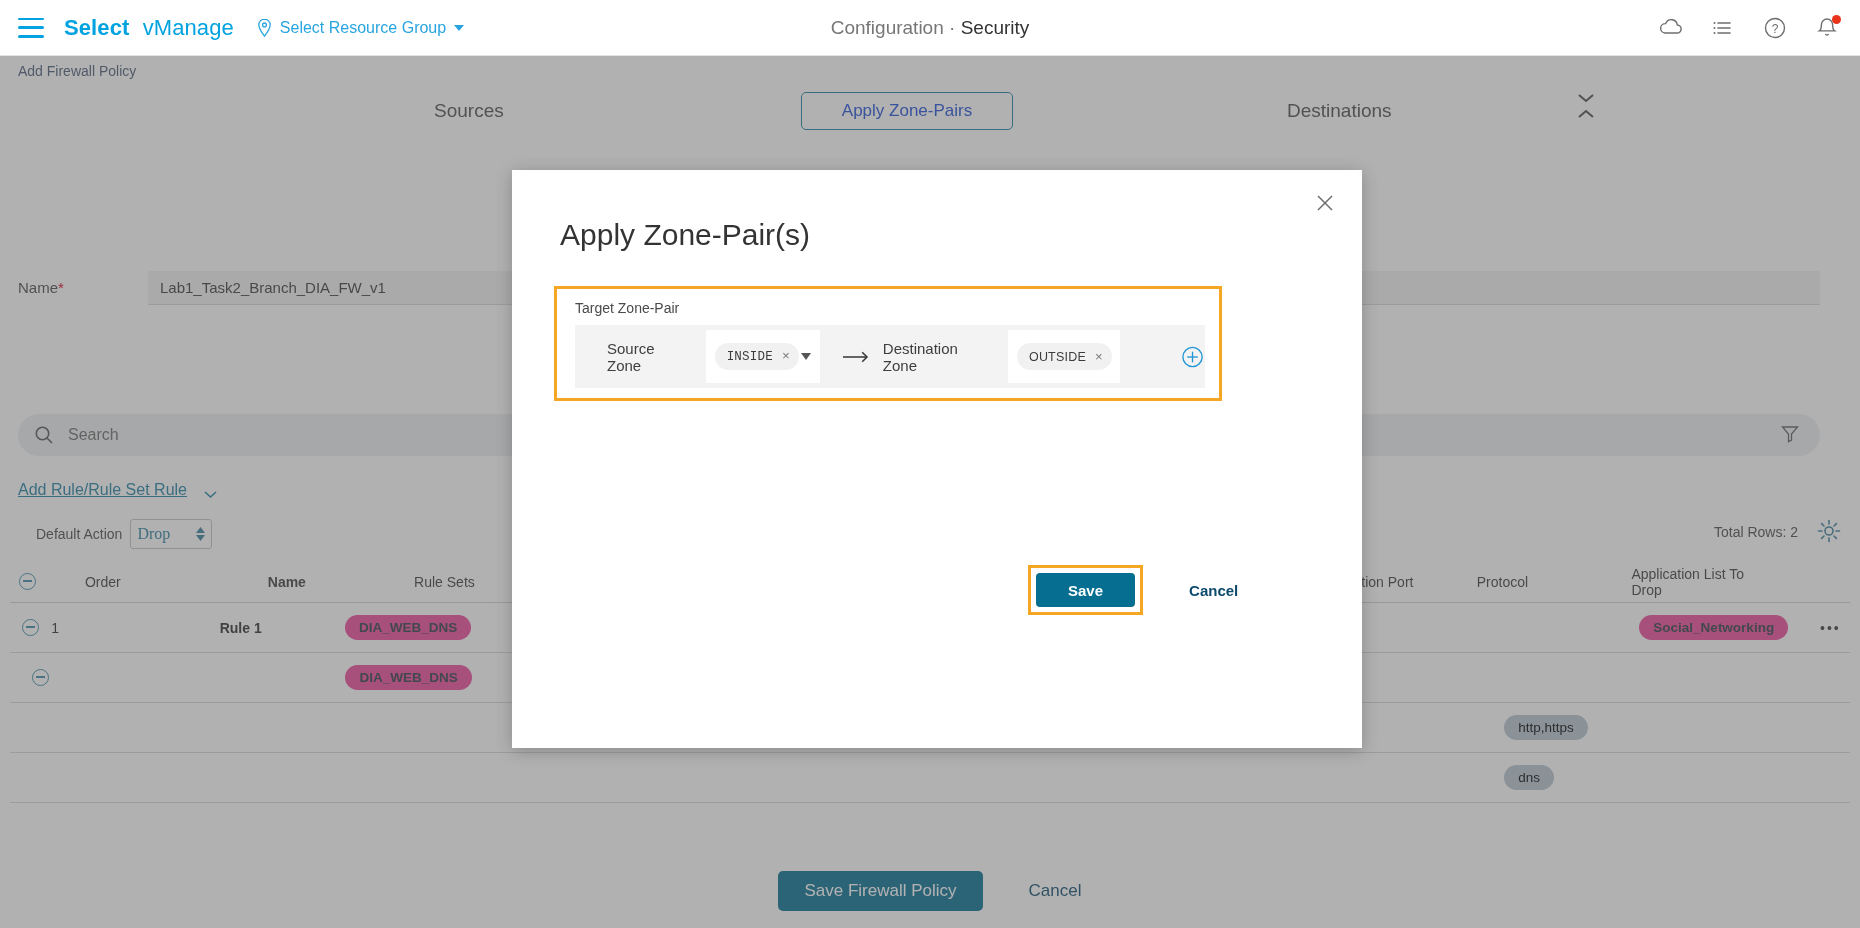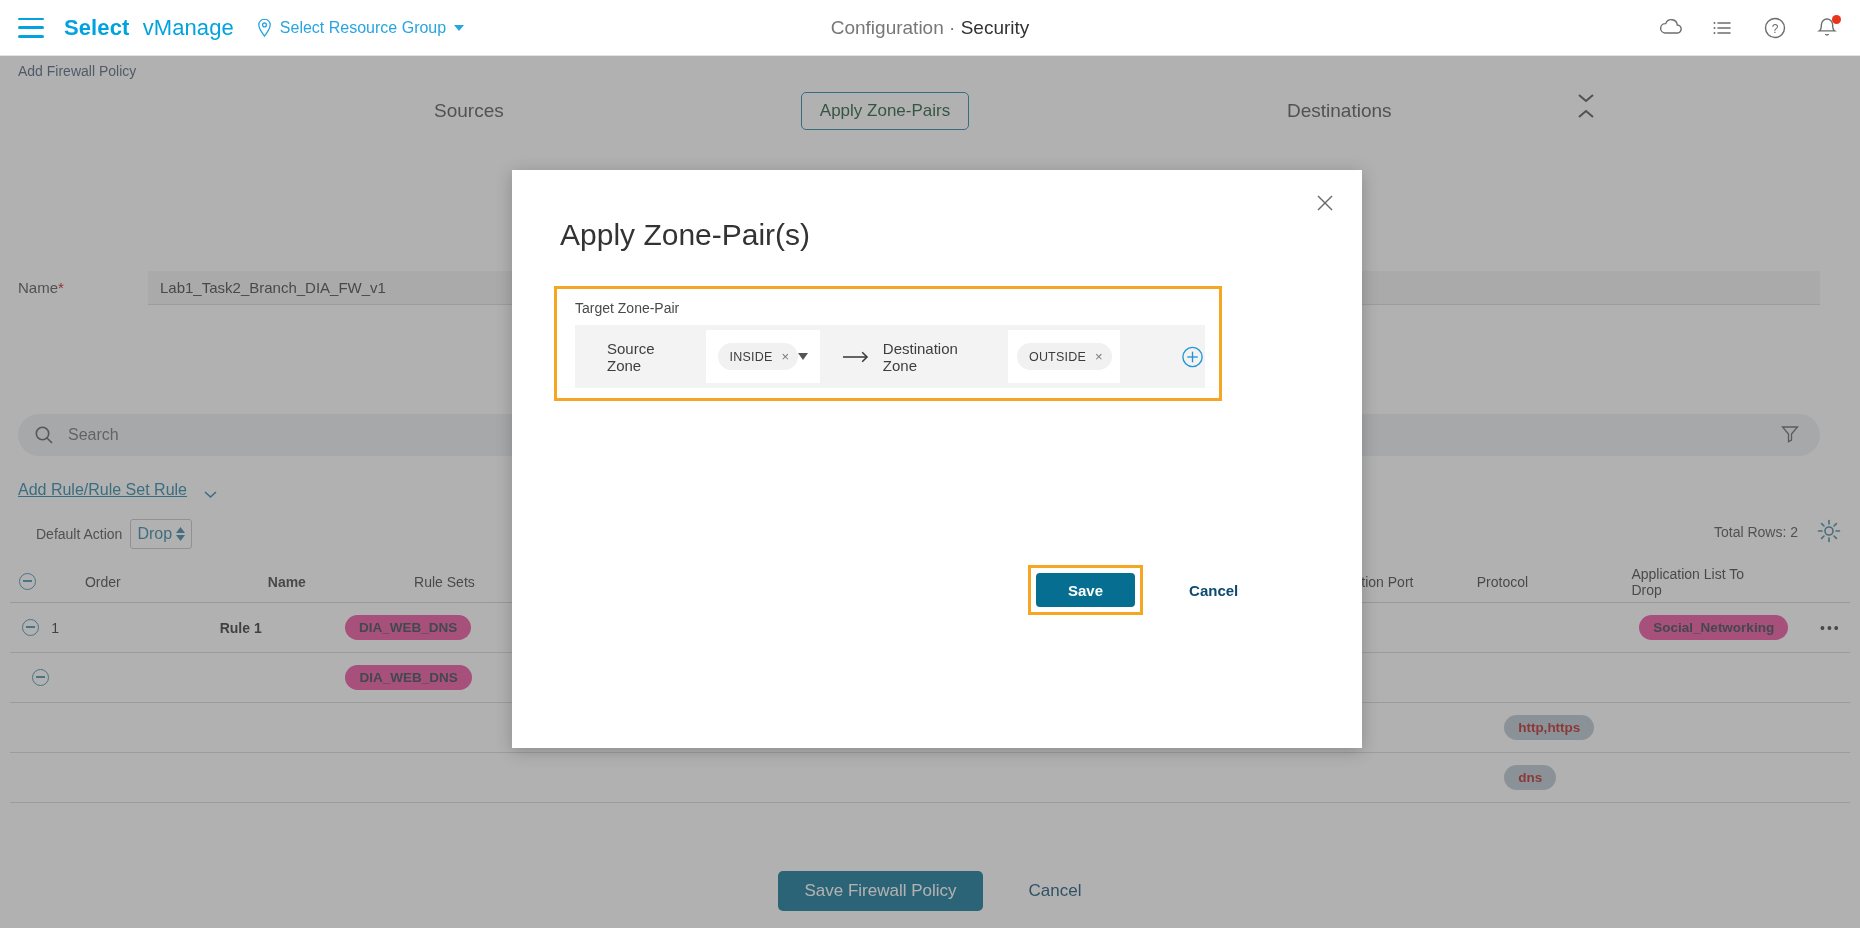--- a/index.html
+++ b/index.html
@@ -43,23 +43,23 @@
   .scrim { position: absolute; inset: 0; background: rgba(90,90,90,0.47); z-index: 20; }
 
   .bg-content { position: absolute; inset: 0; background: #fff; }
 
   .crumb { position: absolute; top: 7px; left: 18px; font-size: 14px; color: #4a5a78; }
 
   
   .zonestrip { position: absolute; top: 32px; left: 0; width: 1860px; height: 62px; }
   .zs-sources { position: absolute; left: 434px; top: 12px; font-size: 19px; color: #4c4c4c; }
   .zs-dest { position: absolute; left: 1287px; top: 12px; font-size: 19px; color: #4c4c4c; }
-  .zs-btn { position: absolute; left: 801px; top: 4px; width: 168px; height: 38px;
+  .zs-btn { position: absolute; left: 801px; top: 4px; width: 212px; height: 38px;
     border: 1.5px solid #1b7fa0; border-radius: 5px; background: transparent;
-    color: #14532d; font-size: 17px; display: flex; align-items: center;
+    color: #1d4ed8; font-size: 17px; display: flex; align-items: center;
     justify-content: center; cursor: pointer; }
   .zs-chevs { position: absolute; left: 1578px; top: 6px; display: flex;
     flex-direction: column; align-items: center; gap: 6px; cursor: pointer; color: #4a4a4a;}
   .zs-card { position: absolute; left: 786px; top: 142px; width: 255px; height: 90px;
     background: #9498a8; border-radius: 12px; }
 
   
   .namerow { position: absolute; top: 215px; left: 0; width: 1860px; height: 36px; }
   .namelbl { position: absolute; left: 18px; top: 8px; font-size: 15px; color: #4a4a4a; }
   .namelbl i { color: #d0021b; font-style: normal; }
@@ -73,23 +73,23 @@
   .search-ic { margin-left: 16px; color: #555; }
   .searchtxt { margin-left: 14px; font-size: 16px; color: #6d6d6d; }
   .filter-ic { position: absolute; right: 20px; top: 10px; color: #5d5d5d; cursor: pointer;}
 
   .addrule { position: absolute; top: 425px; left: 18px; font-size: 16px;
     color: #1f7fa3; display: flex; align-items: flex-end; gap: 17px; cursor: pointer; text-decoration: underline; }
 
   .defaction { position: absolute; top: 463px; left: 18px; display: flex;
     align-items: center; gap: 8px; margin-left: 18px; }
   .defaction .lbl { font-size: 14px; color: #4a4a4a; }
-  .selbox { width: 62px; height: 30px; border: 1px solid #c3c3c3; border-radius: 3px;
+  .selbox { width: 82px; height: 30px; border: 1px solid #c3c3c3; border-radius: 3px;
     background: #fff; display: flex; align-items: center; justify-content: space-between;
-    padding: 0 6px; cursor: pointer; }
+    padding: 0 6px; cursor: pointer; font-family: Liberation Serif, serif; }
   .selbox .v { font-size: 16px; color: #2b7fa0; }
   .updn { display: flex; flex-direction: column; gap: 2px; }
   .totalrows { position: absolute; top: 468px; right: 62px; font-size: 14px; color: #4a4a4a; }
   .gear { position: absolute; top: 462px; right: 18px; color: #3d7f9c; cursor: pointer; }
 
   
   .tbl { position: absolute; top: 505px; left: 10px; width: 1840px; }
   .thead { display: flex; align-items: center; height: 42px;
     border-bottom: 1px solid #d2d2d2; font-size: 14px; color: #3c3c3c; gap: 40px; }
   .trow { display: flex; align-items: center; height: 50px;
@@ -98,21 +98,21 @@
   .c-ic.ind { padding-left: 20px; }
   .c-order { width: 172px; }
   .c-name { width: 128px; font-weight: bold; }
   .c-rs { width: 1035px; }
   .c-port { width: 148px; }
   .c-proto { width: 138px; }
   .c-app { width: 175px; }
   .c-dots { width: 40px; text-align: center; color: #3a3a3a; letter-spacing: 2px; cursor: pointer;}
   .pill { display: inline-block; background: #ec4899; color: #2d3b45;
     border-radius: 13px; padding: 5px 14px; font-size: 13.5px; font-weight: bold; }
-  .pill.soft { background: #b6c5cf; font-weight: bold; color: #b91c1c; }
+  .pill.soft { background: #b6c5cf; font-weight: normal; color: #000000; }
   .minus-ic { width: 17px; height: 17px; border: 1.6px solid #3d8ba8; border-radius: 50%;
     position: relative; cursor: pointer; }
   .minus-ic::after { content: ""; position: absolute; left: 3px; right: 3px; top: 6.2px;
     height: 1.6px; background: #3d8ba8; }
 
   
   .bottombar { position: absolute; left: 0; bottom: 0; width: 1860px; height: 74px;
     display: flex; align-items: center; justify-content: center; gap: 46px; }
   .btn-primary { background: #056e91; color: #fff; border: none; border-radius: 5px;
     height: 40px; padding: 0 26px; font-size: 17px; cursor: pointer;
@@ -130,21 +130,21 @@
     font-size: 30px; color: #333; font-weight: normal; }
 
   .tzp-wrap { position: absolute; left: 42px; top: 116px; width: 668px; height: 115px;
     border: 3px solid #f5a623; background: #fff; }
   .tzp-label { position: absolute; left: 18px; top: 11px; font-size: 14px; color: #4a4a4a; }
   .tzp-row { position: absolute; left: 18px; top: 36px; width: 630px; height: 63px;
     background: #f3f3f3; display: flex; align-items: center; }
   .tzp-srclbl { margin-left: 32px; font-size: 15px; color: #3e3e3e; }
   .zone-field { margin-left: 16px; height: 53px; background: #fff; display: flex;
     align-items: center; padding: 0 9px; cursor: pointer; }
-  .zone-field.w1 { width: 118px; justify-content: center; }
+  .zone-field.w1 { width: 118px; justify-content: space-between; font-family: Liberation Mono, monospace; }
   .zone-field.w2 { width: 112px; }
   .chip { background: #f1f1f1; border-radius: 14px; padding: 6px 9px 6px 12px;
     display: flex; align-items: center; gap: 9px; }
   .chip .t { font-size: 12.5px; color: #3c3c3c; letter-spacing: .2px; }
   .chip .x { font-size: 13px; color: #777; cursor: pointer; }
   .dd-caret { width: 0; height: 0; border-left: 5px solid transparent;
     border-right: 5px solid transparent; border-top: 7px solid #555; }
   .arrow-ic { margin-left: 22px; color: #3a3a3a; }
   .tzp-dstlbl { margin-left: 12px; font-size: 15px; color: #3e3e3e; }
   .plus-ic { margin-left: 60px; cursor: pointer; color: #2196d6; }

